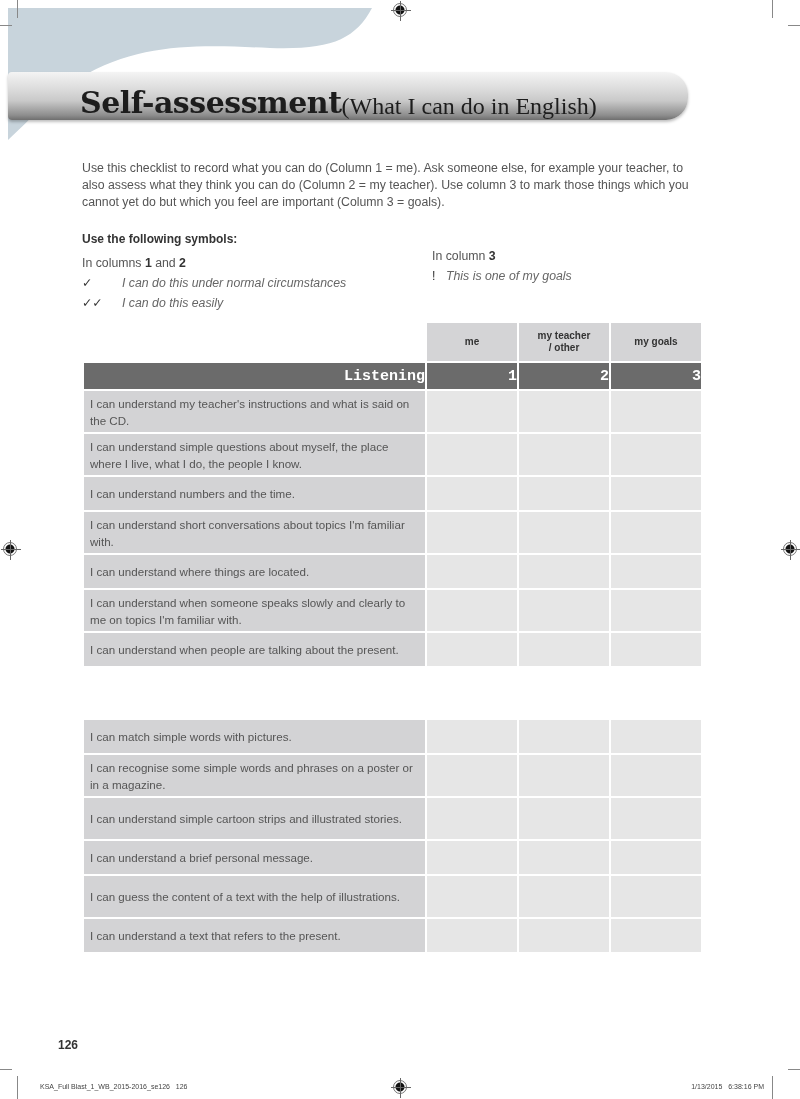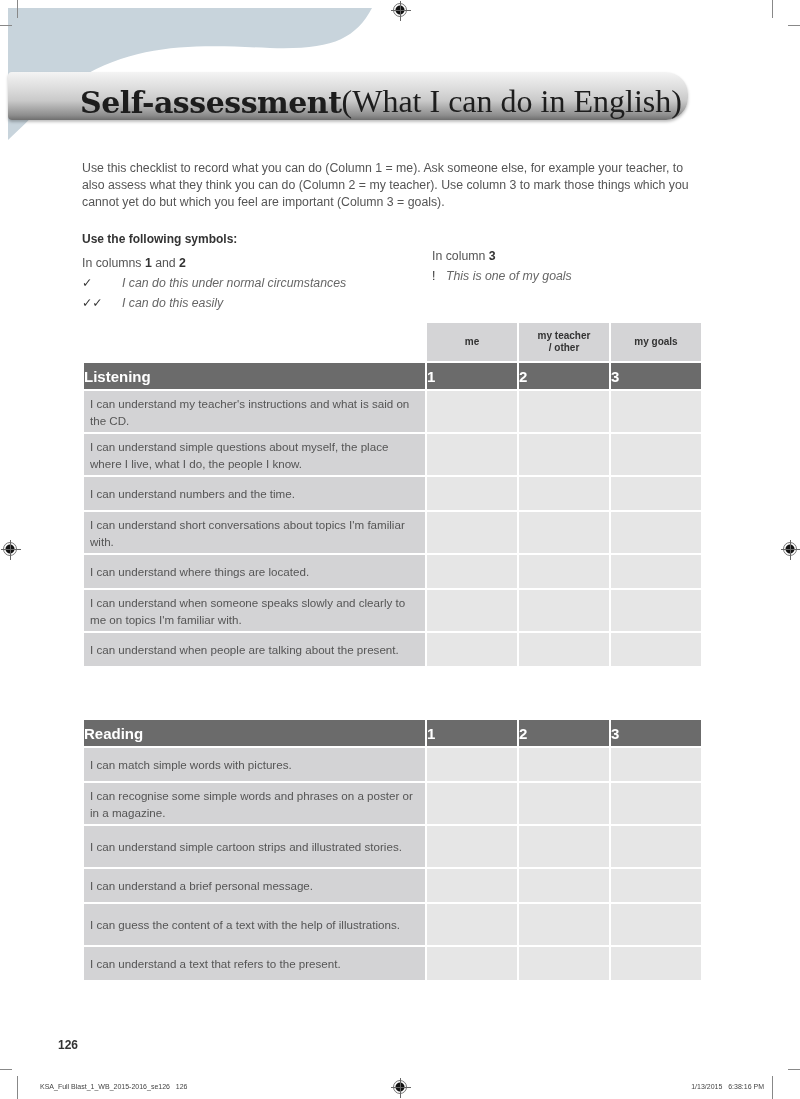--- a/index.html
+++ b/index.html
@@ -18,21 +18,21 @@
     .wave { position: absolute; left: 0; top: 0; width: 800px; height: 140px; }
 
     
     .title-bar { position: absolute; left: 8px; top: 72px; width: 680px; height: 48px;
       border-radius: 4px 22px 22px 4px;
       background: linear-gradient(to bottom, #f4f4f4 0%, #dcdcdc 35%, #c9c9c9 60%, #8e8e8e 90%, #6f6f6f 100%);
       box-shadow: 0 2px 3px rgba(0,0,0,0.25);
       display: flex; align-items: flex-end; padding-left: 72px; }
     .title-main { font-family: "DejaVu Serif", serif; font-weight: bold; font-size: 30px;
       color: #1d1d1d; letter-spacing: -0.5px; }
-    .title-sub { font-family: "Liberation Serif", serif; font-size: 32px; color: #1d1d1d;
+    .title-sub { font-family: "Liberation Serif", serif; font-size: 24px; color: #1d1d1d;
       }
 
     
     .intro { position: absolute; left: 82px; top: 160px; width: 620px;
       font-size: 12.3px; line-height: 17px; color: #555; }
     .symbols-heading { position: absolute; left: 82px; top: 232px; font-size: 12px;
       font-weight: bold; color: #333; }
     .sym-col { position: absolute; font-size: 12.3px; color: #555; }
     .sym-col .row { height: 20px; line-height: 20px; display: flex; }
     .sym-col .glyph { width: 40px; color: #333; }
@@ -42,21 +42,21 @@
 
     
     .grid { position: absolute; left: 82px; width: 620px; border-collapse: collapse; table-layout: fixed; }
     .grid td, .grid th { border: 2px solid #ffffff; }
     .grid col.c0 { width: 343px; }
     .grid col.c1, .grid col.c2, .grid col.c3 { width: 92px; }
     .colhead td { height: 40px; background: #d4d4d6; font-size: 10px; font-weight: bold;
       color: #333; text-align: center; line-height: 12px; }
     .colhead td.blank { background: #ffffff; }
     .section-head th { height: 28px; background: #6b6b6b; color: #ffffff; font-size: 15px;
-      font-weight: bold; text-align: left; }
+      font-weight: bold; text-align: right; font-family: Liberation Mono, monospace; }
     .item td.label { background: #d3d3d5; font-size: 11.6px; line-height: 17px; color: #555;
       padding: 0 6px; vertical-align: middle; }
     .item td.cell { background: #e6e6e6; }
     .item.h1 td { height: 35px; }
     .item.h2 td { height: 43px; }
 
     .page-num { position: absolute; left: 58px; top: 1038px; font-size: 12px; font-weight: bold; color: #333; text-align: right; }
     .slug { position: absolute; top: 1083px; font-size: 7px; color: #444; }
   </style>
 </head>
@@ -183,26 +183,20 @@
   </table>
 
 <table class="grid" style="top:718px;">
   <colgroup>
       <col class="c0">
       <col class="c1">
       <col class="c2">
       <col class="c3">
     </colgroup>
   <tbody>
-      <tr class="section-head">
-    <th>Reading</th>
-    <th>1</th>
-    <th>2</th>
-    <th>3</th>
-  </tr>
   <tr class="item h1">
     <td class="label">I can match simple words with pictures.</td>
     <td class="cell"></td>
     <td class="cell"></td>
     <td class="cell"></td>
   </tr>
   <tr class="item h2">
     <td class="label">I can recognise some simple words and phrases on a poster or in a magazine.</td>
     <td class="cell"></td>
     <td class="cell"></td>

